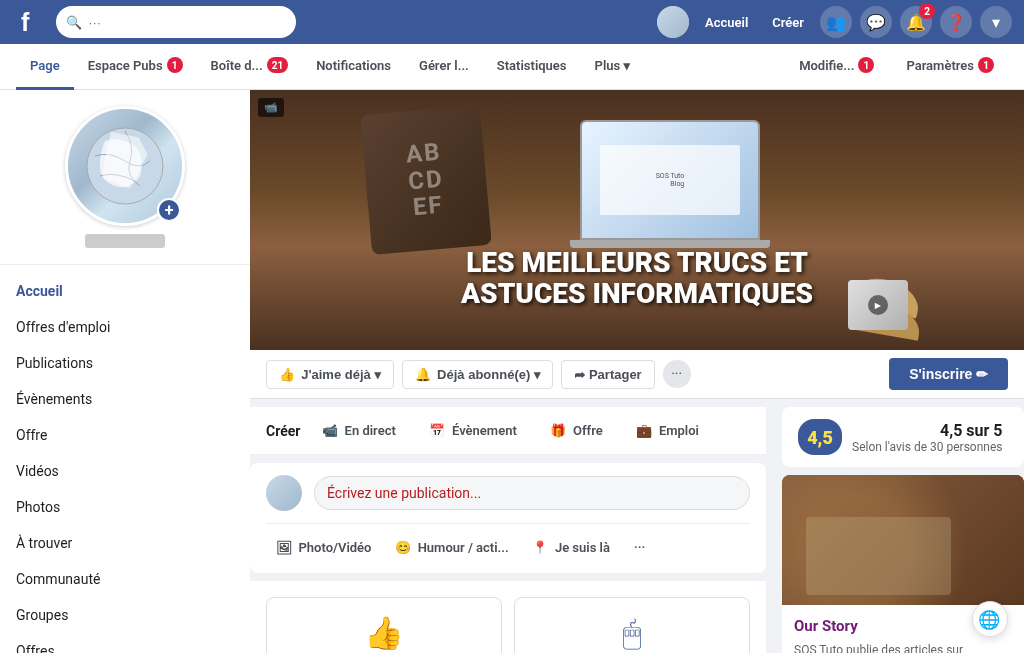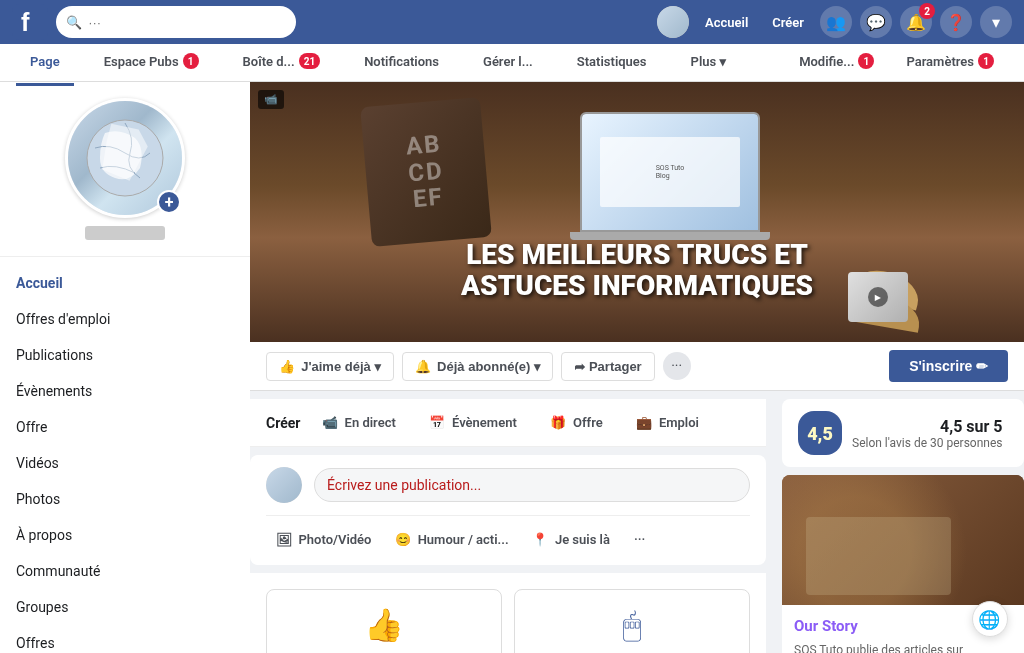--- a/index.html
+++ b/index.html
@@ -63,22 +63,22 @@
       width: 32px; height: 32px; border-radius: 50%;
       background: #c0c0c0; overflow: hidden; display: flex; align-items: center; justify-content: center;
     }
 
     
     .page-nav {
       background: #fff;
       border-bottom: 1px solid #ddd;
       display: flex; align-items: center;
       padding: 0 16px;
-      height: 38px;
-      gap: 16px;
+      height: 46px;
+      gap: 0;
     }
     .page-nav-item {
       padding: 0 14px;
       height: 46px;
       display: flex; align-items: center;
       font-size: 13px; font-weight: 600; color: #4b4f56;
       cursor: pointer; border-bottom: 3px solid transparent;
       white-space: nowrap; position: relative;
     }
     .page-nav-item.active { color: #3b5998; border-bottom-color: #3b5998; }
@@ -264,22 +264,22 @@
       padding: 0 0 0 8px;
     }
     .rating-card {
       background: #fff;
       border-radius: 8px;
       padding: 12px 16px;
       margin-top: 8px;
       display: flex; align-items: center; gap: 10px;
     }
     .rating-badge {
-      width: 44px; height: 44px; border-radius: 16px;
-      background: #3b5998; color: #fef9c3;
+      width: 44px; height: 36px; border-radius: 16px;
+      background: #3b5998; color: #fde047;
       display: flex; align-items: center; justify-content: center;
       font-size: 18px; font-weight: 900; flex-shrink: 0;
     }
     .rating-info { font-size: 12px; color: #666; text-align: right; }
     .rating-score { font-size: 16px; font-weight: 700; color: #1c1e21; }
 
     .our-story {
       background: #fff; border-radius: 8px;
       margin-top: 8px; overflow: hidden;
     }
@@ -288,21 +288,21 @@
       background: linear-gradient(135deg, #8b6040 0%, #6b4020 40%, #4a3020 70%, #2a2018 100%);
       display: flex; align-items: center; justify-content: center; overflow: hidden; position: relative;
     }
     .story-img-inner {
       position: absolute; top: 0; left: 0; right: 0; bottom: 0;
       background: 
         radial-gradient(circle at 30% 60%, #c0905050 30%, transparent 60%),
         linear-gradient(135deg, #8b6040 0%, #5a3820 100%);
     }
     .story-content { padding: 12px; }
-    .story-title { font-size: 15px; font-weight: 700; color: #8b5cf6; margin-bottom: 6px; }
+    .story-title { font-size: 15px; font-weight: 700; color: #701a75; margin-bottom: 6px; }
     .story-text { font-size: 12px; color: #666; line-height: 1.5; }
 
     .globe-btn {
       position: fixed; bottom: 16px; right: 16px;
       width: 36px; height: 36px; border-radius: 50%;
       background: #fff; border: 1px solid #ddd;
       display: flex; align-items: center; justify-content: center;
       cursor: pointer; font-size: 18px; color: #666;
       box-shadow: 0 2px 8px rgba(0,0,0,0.15);
     }
@@ -434,21 +434,21 @@
       <div class="sidebar-item">
         <span>Offre</span>
       </div>
       <div class="sidebar-item">
         <span>Vidéos</span>
       </div>
       <div class="sidebar-item">
         <span>Photos</span>
       </div>
       <div class="sidebar-item">
-        <span>À propos</span>
+        <span>À trouver</span>
       </div>
       <div class="sidebar-item">
         <span>Communauté</span>
       </div>
       <div class="sidebar-item">
         <span>Groupes</span>
       </div>
       <div class="sidebar-item">
         <span>Offres</span>
       </div>
@@ -457,21 +457,21 @@
   </aside>
 
   <div class="content">
 
     <div class="cover-photo">
       <div class="cover-desk"></div>
 
       <div style="position:absolute; top:30px; left:50%; transform:translateX(-30%); z-index:2;">
         <div style="width:180px; height:120px; background:#d0d0d0; border-radius:6px 6px 0 0; border:2px solid #999; overflow:hidden;">
           <div style="width:100%; height:100%; background:linear-gradient(135deg,#e8f4ff,#a0c0e0); display:flex;align-items:center;justify-content:center;">
-            <div style="width:80%; height:60%; background:rgba(255,255,255,0.7); border-radius:2px; display:flex;align-items:center;justify-content:center; font-size:7px; color:#555; text-align:left;">SOS Tuto<br>Blog</div>
+            <div style="width:80%; height:60%; background:rgba(255,255,255,0.7); border-radius:2px; display:flex;align-items:center;justify-content:center; font-size:7px; color:#555; text-align:right;">SOS Tuto<br>Blog</div>
           </div>
         </div>
         <div style="width:200px; height:8px; background:#aaa; border-radius:0 0 4px 4px; margin-left:-10px;"></div>
       </div>
 
       <div style="position:absolute; top:20px; left:15%; width:120px; height:140px; background:linear-gradient(135deg,#5a4030,#3a2818); border-radius:8px; transform:rotate(-5deg); z-index:1; display:flex;align-items:center;justify-content:center;">
         <div style="color:rgba(255,255,255,0.4); font-size:24px; font-weight:bold; letter-spacing:2px; text-align:center; line-height:1.1;">AB<br>CD<br>EF</div>
       </div>
 
       <div style="position:absolute; bottom:20px; right:12%; width:80px; height:50px; z-index:2;">

